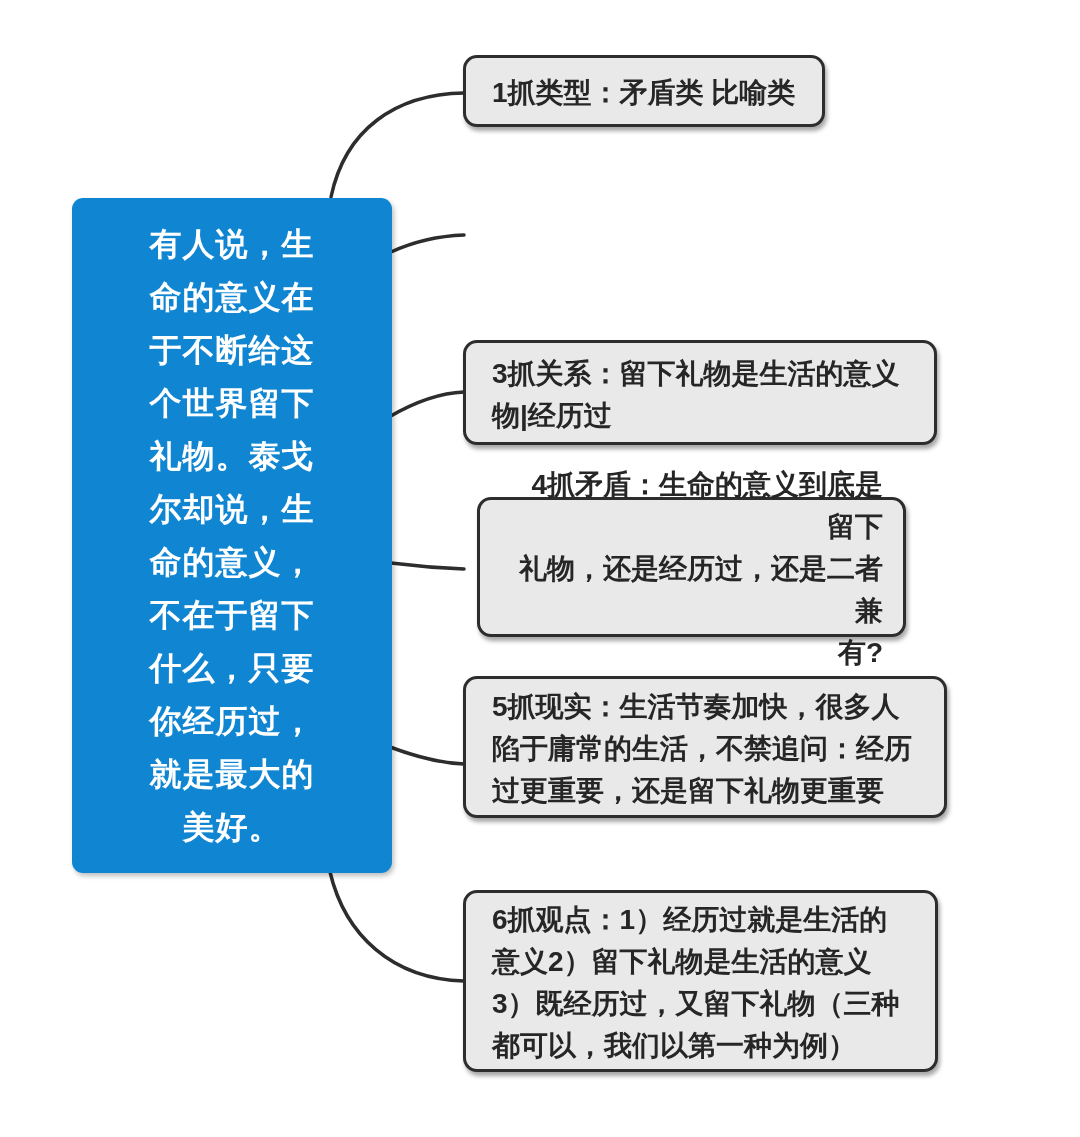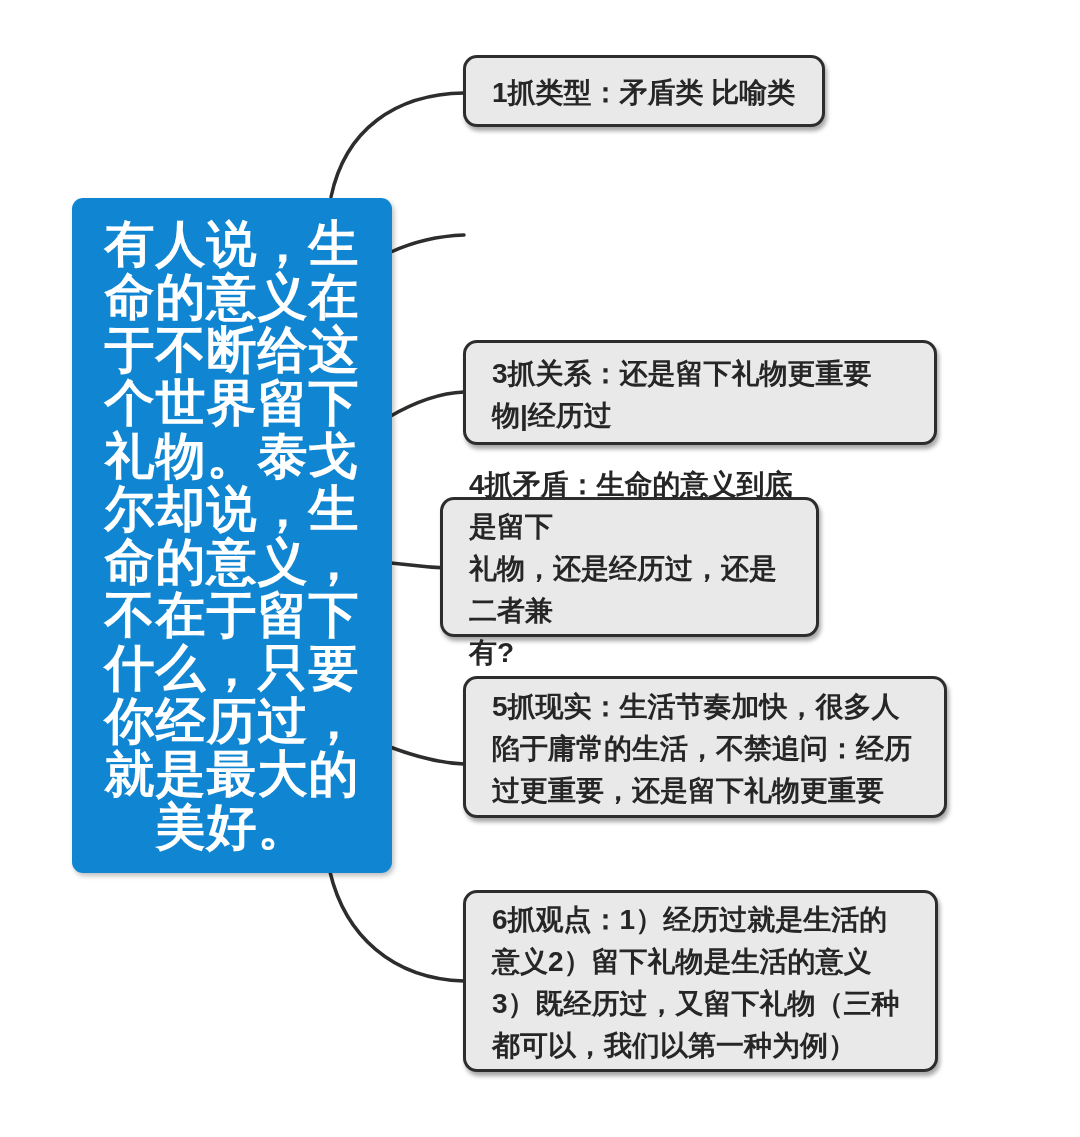--- a/index.html
+++ b/index.html
@@ -41,21 +41,21 @@
     background: var(--central-bg);
     border-radius: 11px;
     z-index: 2;
     display: flex;
     align-items: center;
     justify-content: center;
     box-shadow: 2px 3px 5px rgba(0,0,0,0.25);
   }
   .central-topic .topic-text {
     color: var(--central-text);
-    font-size: 50px;
+    font-size: 32px;
     line-height: 53px;
     font-weight: 700;
     text-align: center;
     white-space: pre-line;
     letter-spacing: 1px;
   }
   .branch {
     position: absolute;
     background: var(--branch-bg);
     border: 3.5px solid var(--branch-border);
@@ -69,21 +69,21 @@
   .branch .branch-text {
     color: var(--branch-text);
     font-size: 28px;
     line-height: 42px;
     font-weight: 700;
     white-space: pre-line;
   }
   .b1 { left: 463px; top: 55px;  width: 362px; height: 72px;  }
   .b2 { left: 463px; top: 180px; width: 467px; height: 105px; }
   .b3 { left: 463px; top: 340px; width: 474px; height: 105px; }
-  .b4 { left: 440px; top: 497px; width: 379px; height: 140px; }
+  .b4 { left: 477px; top: 497px; width: 429px; height: 140px; text-align: right; }
   .b5 { left: 463px; top: 676px; width: 484px; height: 142px; }
   .b6 { left: 463px; top: 890px; width: 475px; height: 182px; }
 </style>
 </head>
 <body>
 
 <div class="canvas">
 
   <svg class="connectors" viewBox="0 0 1080 1137" xmlns="http://www.w3.org/2000/svg">
     <path d="M 331 197 C 345 130, 395 94, 464 93"></path>
@@ -108,21 +108,21 @@
 就是最大的
 美好。</div>
   </div>
 
   <div class="branch b1">
     <div class="branch-text">1抓类型：矛盾类 比喻类</div>
   </div>
 
 
   <div class="branch b3">
-    <div class="branch-text">3抓关系：还是留下礼物更重要
+    <div class="branch-text">3抓关系：留下礼物是生活的意义
 物|经历过</div>
   </div>
 
   <div class="branch b4">
     <div class="branch-text">4抓矛盾：生命的意义到底是留下
 礼物，还是经历过，还是二者兼
 有?</div>
   </div>
 
   <div class="branch b5">

